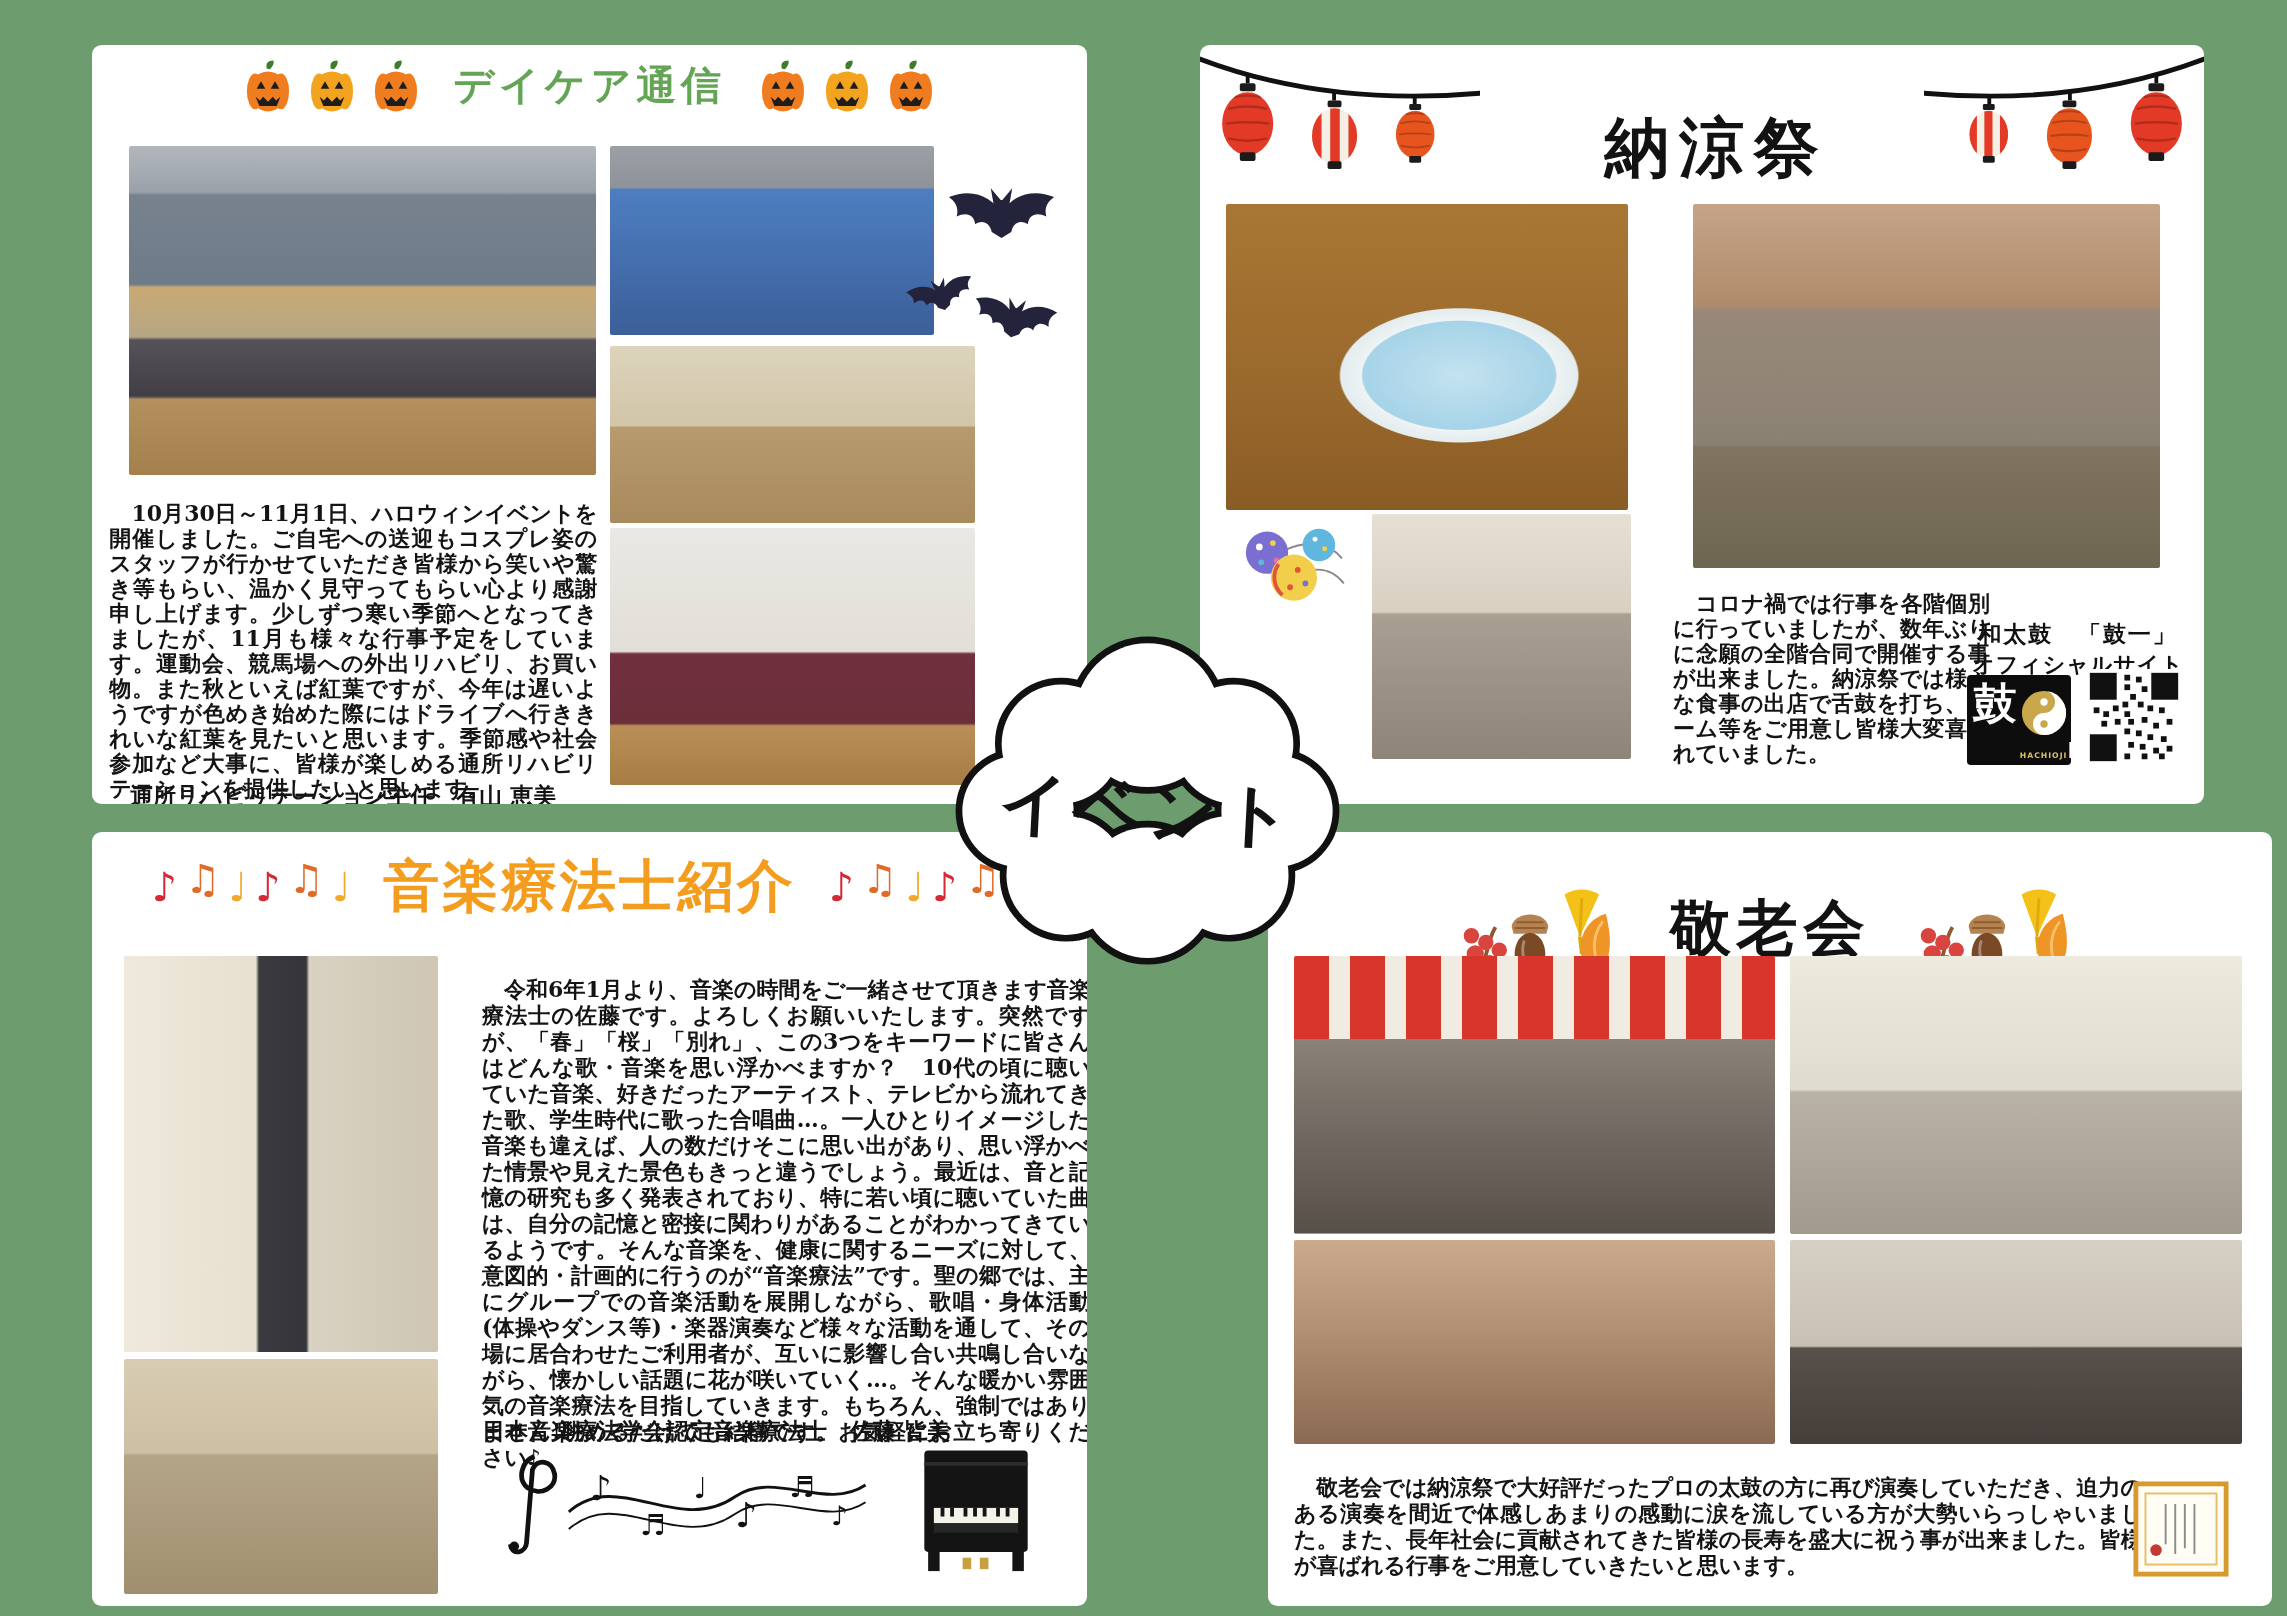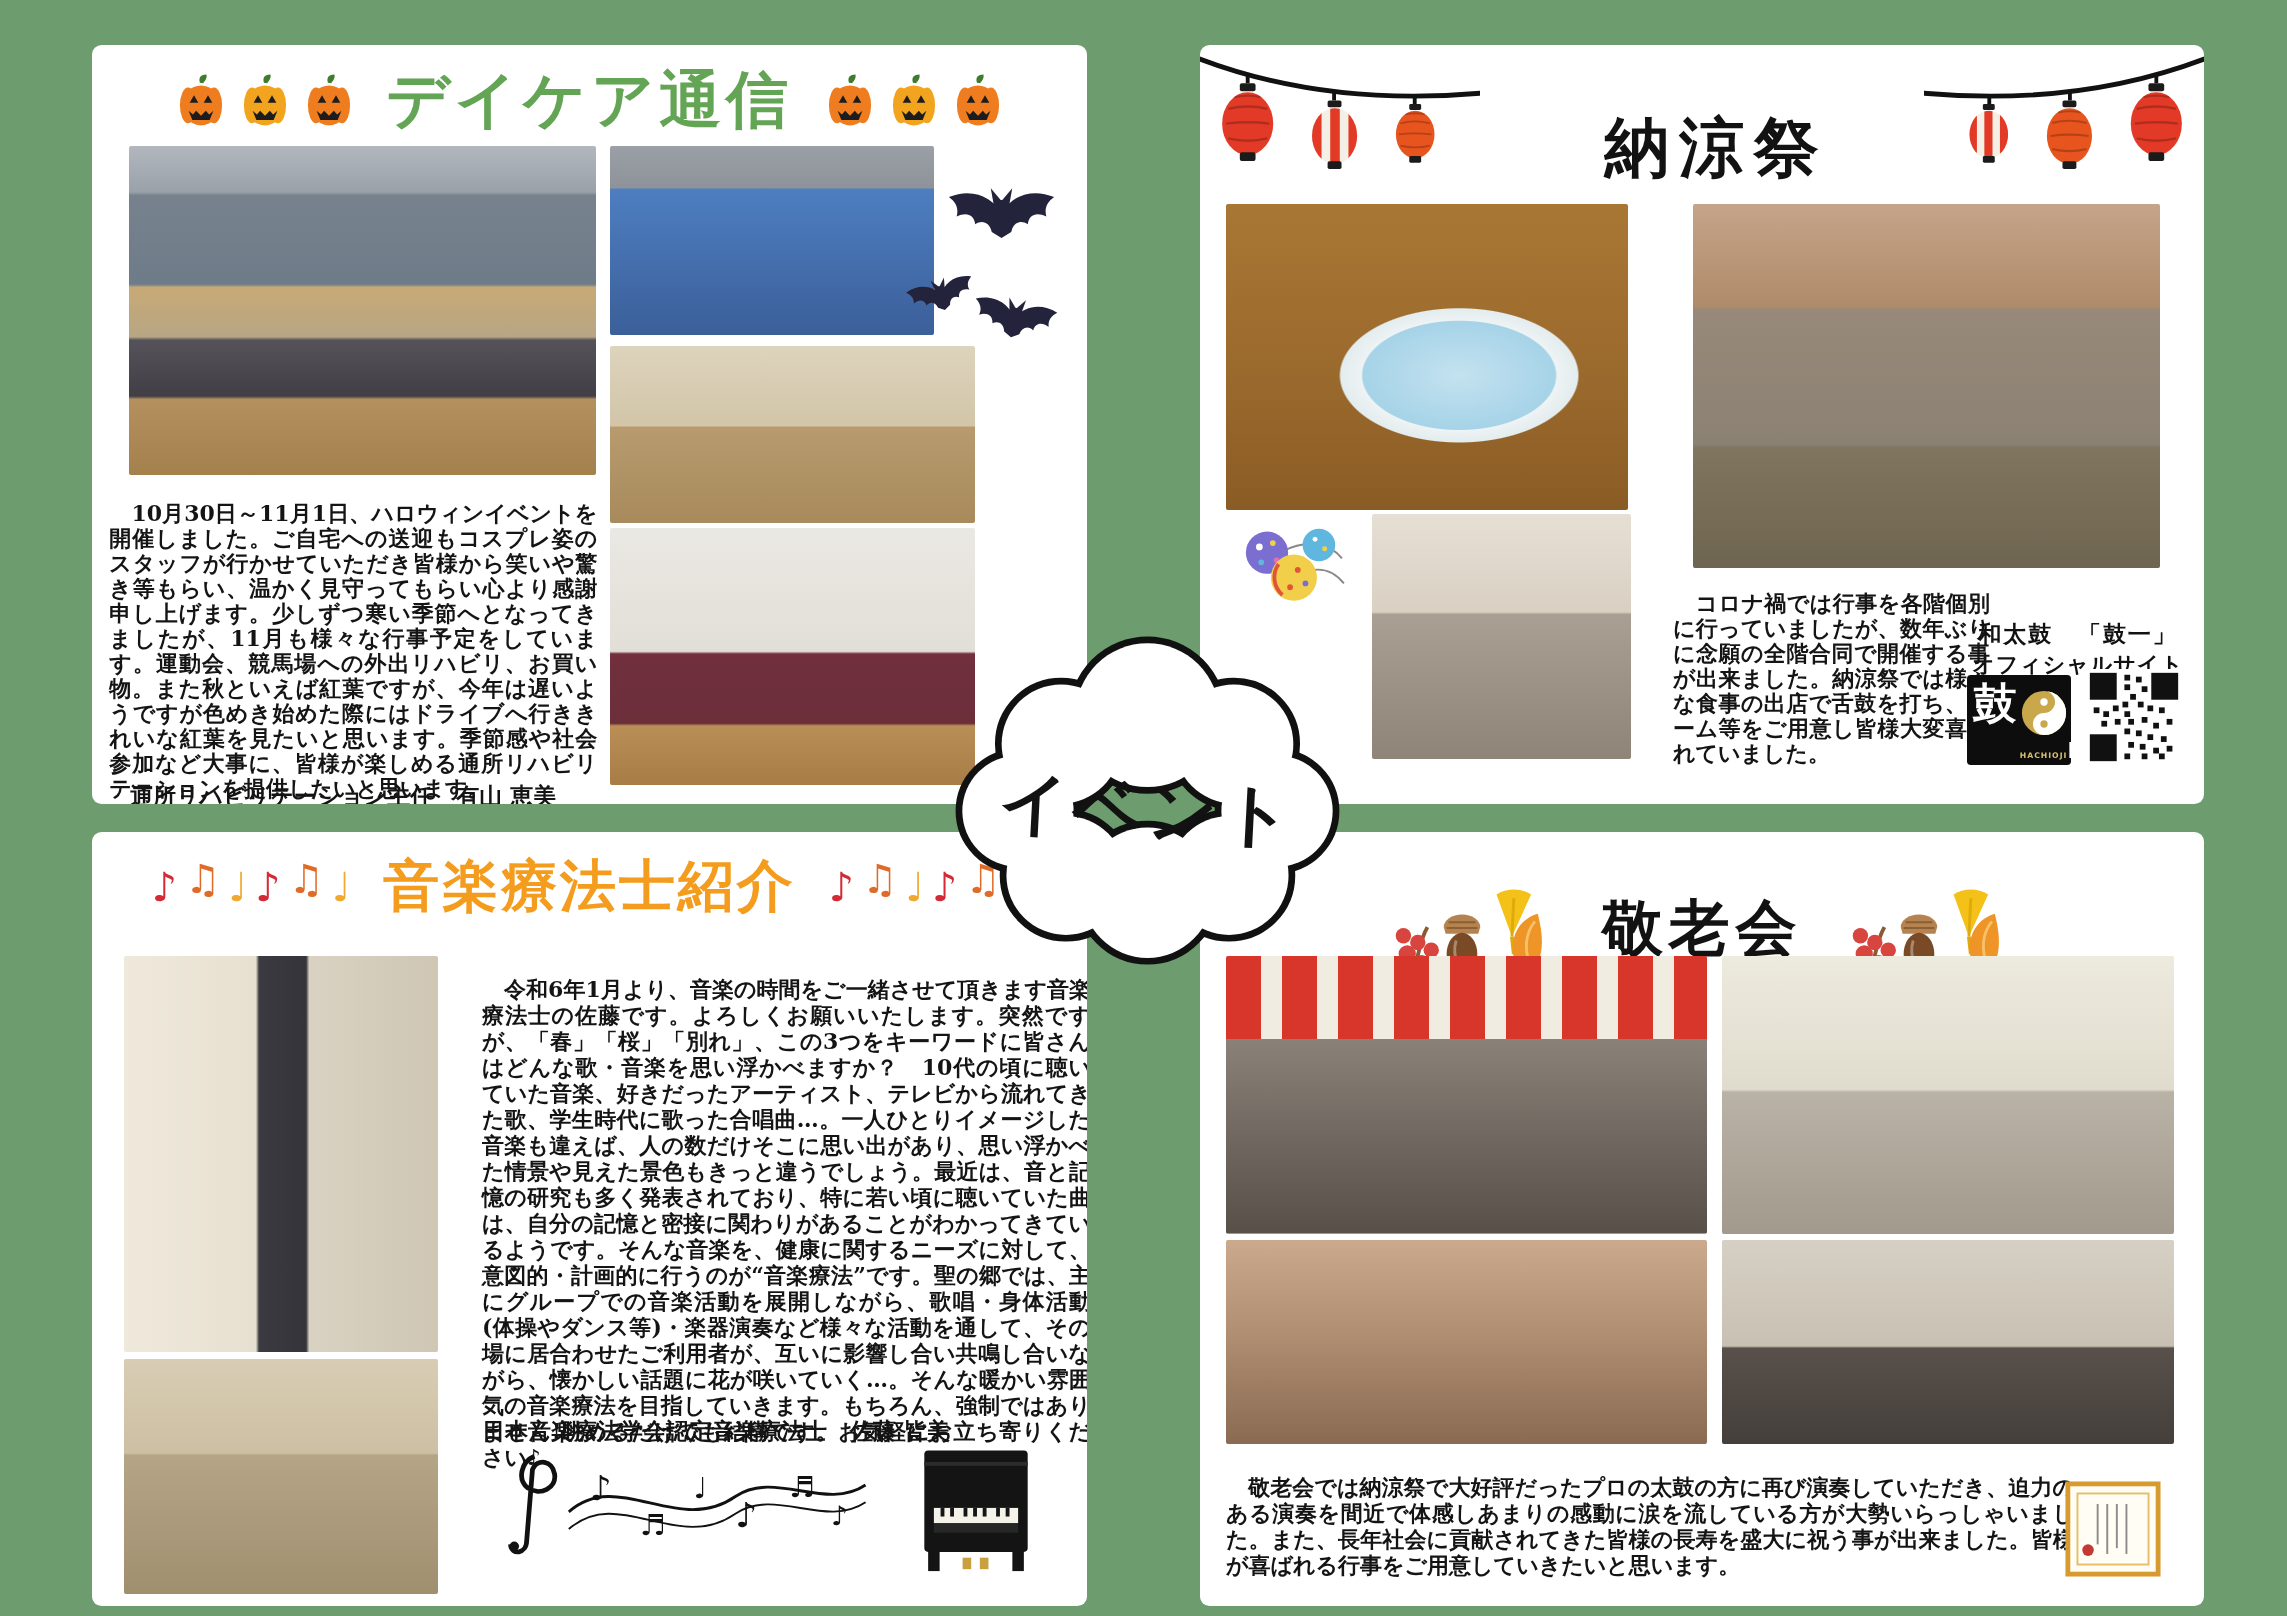--- a/index.html
+++ b/index.html
@@ -5,28 +5,28 @@
   html,body{margin:0;padding:0;}
   body{
     width:2287px;height:1617px;position:relative;overflow:hidden;
     background:#6d9c6e;
     font-family:"DejaVu Sans",sans-serif;
   }
   .panel{position:absolute;background:#ffffff;border-radius:9.6px;overflow:hidden;}
   #panel-daycare{left:92px;top:45px;width:995px;height:759px;}
   #panel-natsu{left:1200px;top:45px;width:1004px;height:759px;}
   #panel-music{left:92px;top:832px;width:995px;height:774px;}
-  #panel-keirou{left:1200px;top:832px;width:1004px;height:774px;}
+  #panel-keirou{left:1268px;top:832px;width:1004px;height:774px;}
 
   .title-row{position:absolute;left:0;right:0;display:flex;justify-content:center;align-items:center;}
   .big-title{font-weight:800;white-space:nowrap;}
 
   
   #daycare-title-row{top:13.4px;gap:9.6px;}
-  #daycare-title{font-size:62px;color:#64a455;letter-spacing:4.8px;margin:0 21px;}
+  #daycare-title{font-size:40px;color:#64a455;letter-spacing:4.8px;margin:0 21px;}
   .pumpkin{width:54px;height:54px;}
   .ph{position:absolute;border-radius:1.9px;}
   #dc-p1{left:37px;top:101px;width:467px;height:329px;
     background:linear-gradient(180deg,#b2b7bd 0%,#9aa1a9 14%,#77828e 15%,#6e7b88 42%,#c8a975 43%,#b7a684 58%,#555259 59%,#413e46 76%,#b3905e 77%,#a3804c 100%);}
   #dc-p2{left:518px;top:101px;width:324px;height:189px;
     background:linear-gradient(180deg,#9aa0a6 0%,#8d9399 22%,#4d7ec0 23%,#456fae 60%,#3b5f99 100%);}
   #dc-p3{left:518px;top:301px;width:365px;height:177px;
     background:linear-gradient(180deg,#ddd4bd 0%,#d2c5a8 45%,#b79b6e 46%,#a88a5c 100%);}
   #dc-p4{left:518px;top:483px;width:365px;height:257px;
     background:linear-gradient(180deg,#eae8e3 0%,#e2dfd8 48%,#722f3e 49%,#6b2f3a 76%,#b98e57 77%,#a87c45 100%);}

